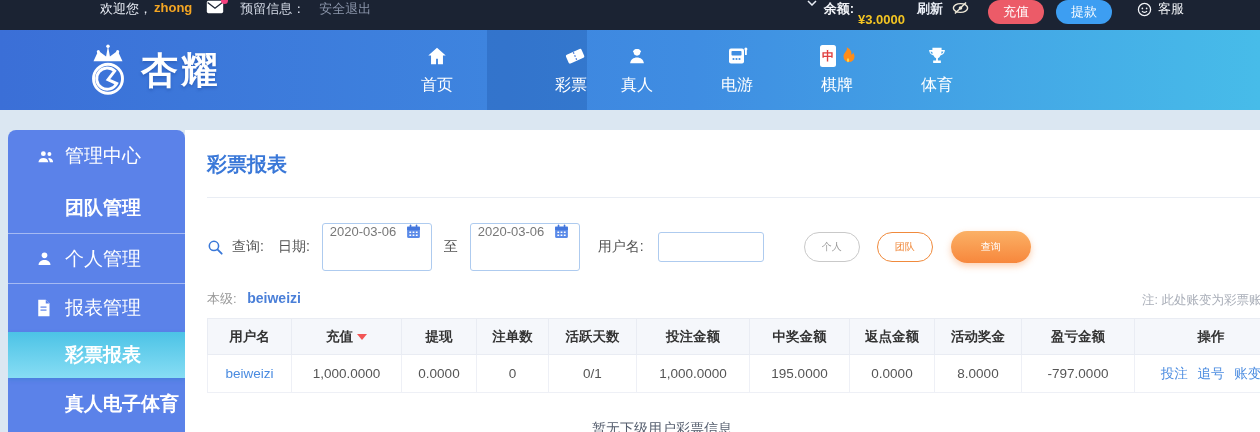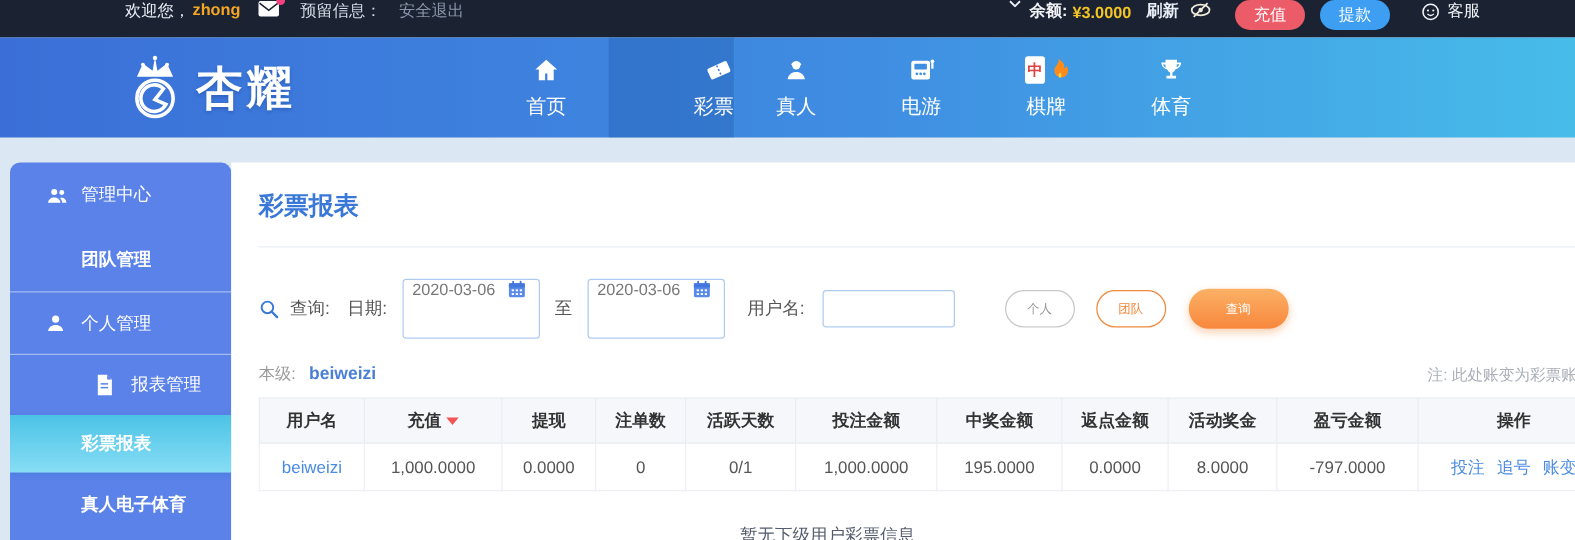--- a/index.html
+++ b/index.html
@@ -12,47 +12,47 @@
             color:#e9edf5; font-size:13px; padding:0 76px 0 100px; }
   .topbar .welcome { color:#e9edf5; }
   .topbar .username { color:#f5a623; font-weight:bold; margin-left:2px; }
   .mail-wrap { position:relative; margin:0 16px 0 14px; display:flex; align-items:center; cursor:pointer; }
   .mail-dot { position:absolute; top:-3px; right:-4px; width:7px; height:7px; border-radius:50%; background:#f5417e; }
   .reserved { color:#d4dae6; margin-right:14px; }
   .logout { color:#8b95aa; cursor:pointer; }
   .top-spacer { flex:1; }
   .chev { margin-right:7px; display:flex; align-items:center; cursor:pointer; }
   .balance-label { font-weight:bold; color:#f2f4f8; }
-  .balance-value { color:#f3c422; font-weight:bold; margin:2px 8px 0 4px; }
+  .balance-value { color:#f3c422; font-weight:bold; margin:12px 8px 0 4px; }
   .refresh { font-weight:bold; margin:0 8px 0 4px; cursor:pointer; }
   .eye-wrap { margin-right:18px; display:flex; align-items:center; cursor:pointer; }
   .top-btn { border-radius:12px; padding:3px 15px; font-size:13px; color:#fff; cursor:pointer; }
   .btn-recharge { background:#ec5b68; margin-right:12px; }
   .btn-withdraw { background:#3d9ef2; margin-right:24px; }
   .service { display:flex; align-items:center; gap:5px; cursor:pointer; color:#f2f4f8; }
 
   
   .nav { position:absolute; top:30px; left:0; width:1260px; height:80px;
          background:linear-gradient(90deg,#3b6fd7 0%,#3f8de2 55%,#47bce9 100%); }
-  .logo { position:absolute; left:95px; top:12px; display:flex; align-items:center; gap:4px; cursor:pointer; }
+  .logo { position:absolute; left:79px; top:12px; display:flex; align-items:center; gap:4px; cursor:pointer; }
   .logo-text { color:#fff; font-size:37px; font-weight:900; letter-spacing:3px;
                text-shadow:0 2px 3px rgba(20,60,140,.35); }
   .nav-items { position:absolute; left:387px; top:0; height:80px; display:flex; }
   .nav-item { width:100px; height:80px; display:flex; flex-direction:column; align-items:center;
               justify-content:center; gap:7px; color:#fff; font-size:16px; cursor:pointer; }
   .nav-item.active { background:rgba(15,60,135,.22);align-items:flex-end; }
   .nav-ico { height:24px; display:flex; align-items:center; gap:3px; }
 
   
   .sidebar { position:absolute; left:8px; top:130px; width:177px; height:302px;
              background:#5b82e9; border-radius:8px 8px 0 0; color:#fff; overflow:hidden; }
-  .side-item { display:flex; align-items:center; font-size:14px; cursor:pointer; }
+  .side-item { display:flex; align-items:center; font-size:19px; cursor:pointer; }
   .side-item .s-ico { width:19px; margin:0 10px 0 28px; display:flex; }
   .side-sub { padding-left:57px;font-weight:bold; }
-  .h52 { height:52px; } .h50 { height:50px; } .h48 { height:48px;padding-left:40px; } .h46 { height:46px; }
+  .h52 { height:52px; } .h50 { height:50px; } .h48 { height:48px; } .h46 { height:46px; }
   .side-div { border-bottom:1px solid rgba(255,255,255,.45); }
   .side-active { background:linear-gradient(180deg,#4cc3e6 0%,#87ddf4 100%);
                  box-shadow:0 2px 4px rgba(40,120,200,.35); }
 
   
   .panel { position:absolute; left:185px; top:130px; width:1075px; height:302px;
            background:#fff; padding-left:22px; }
   .page-title { color:#3a78d8; font-size:20px; font-weight:bold; padding-top:21px; }
   .title-div { border-bottom:1px solid #e9edf4; margin-top:19px; }
 

